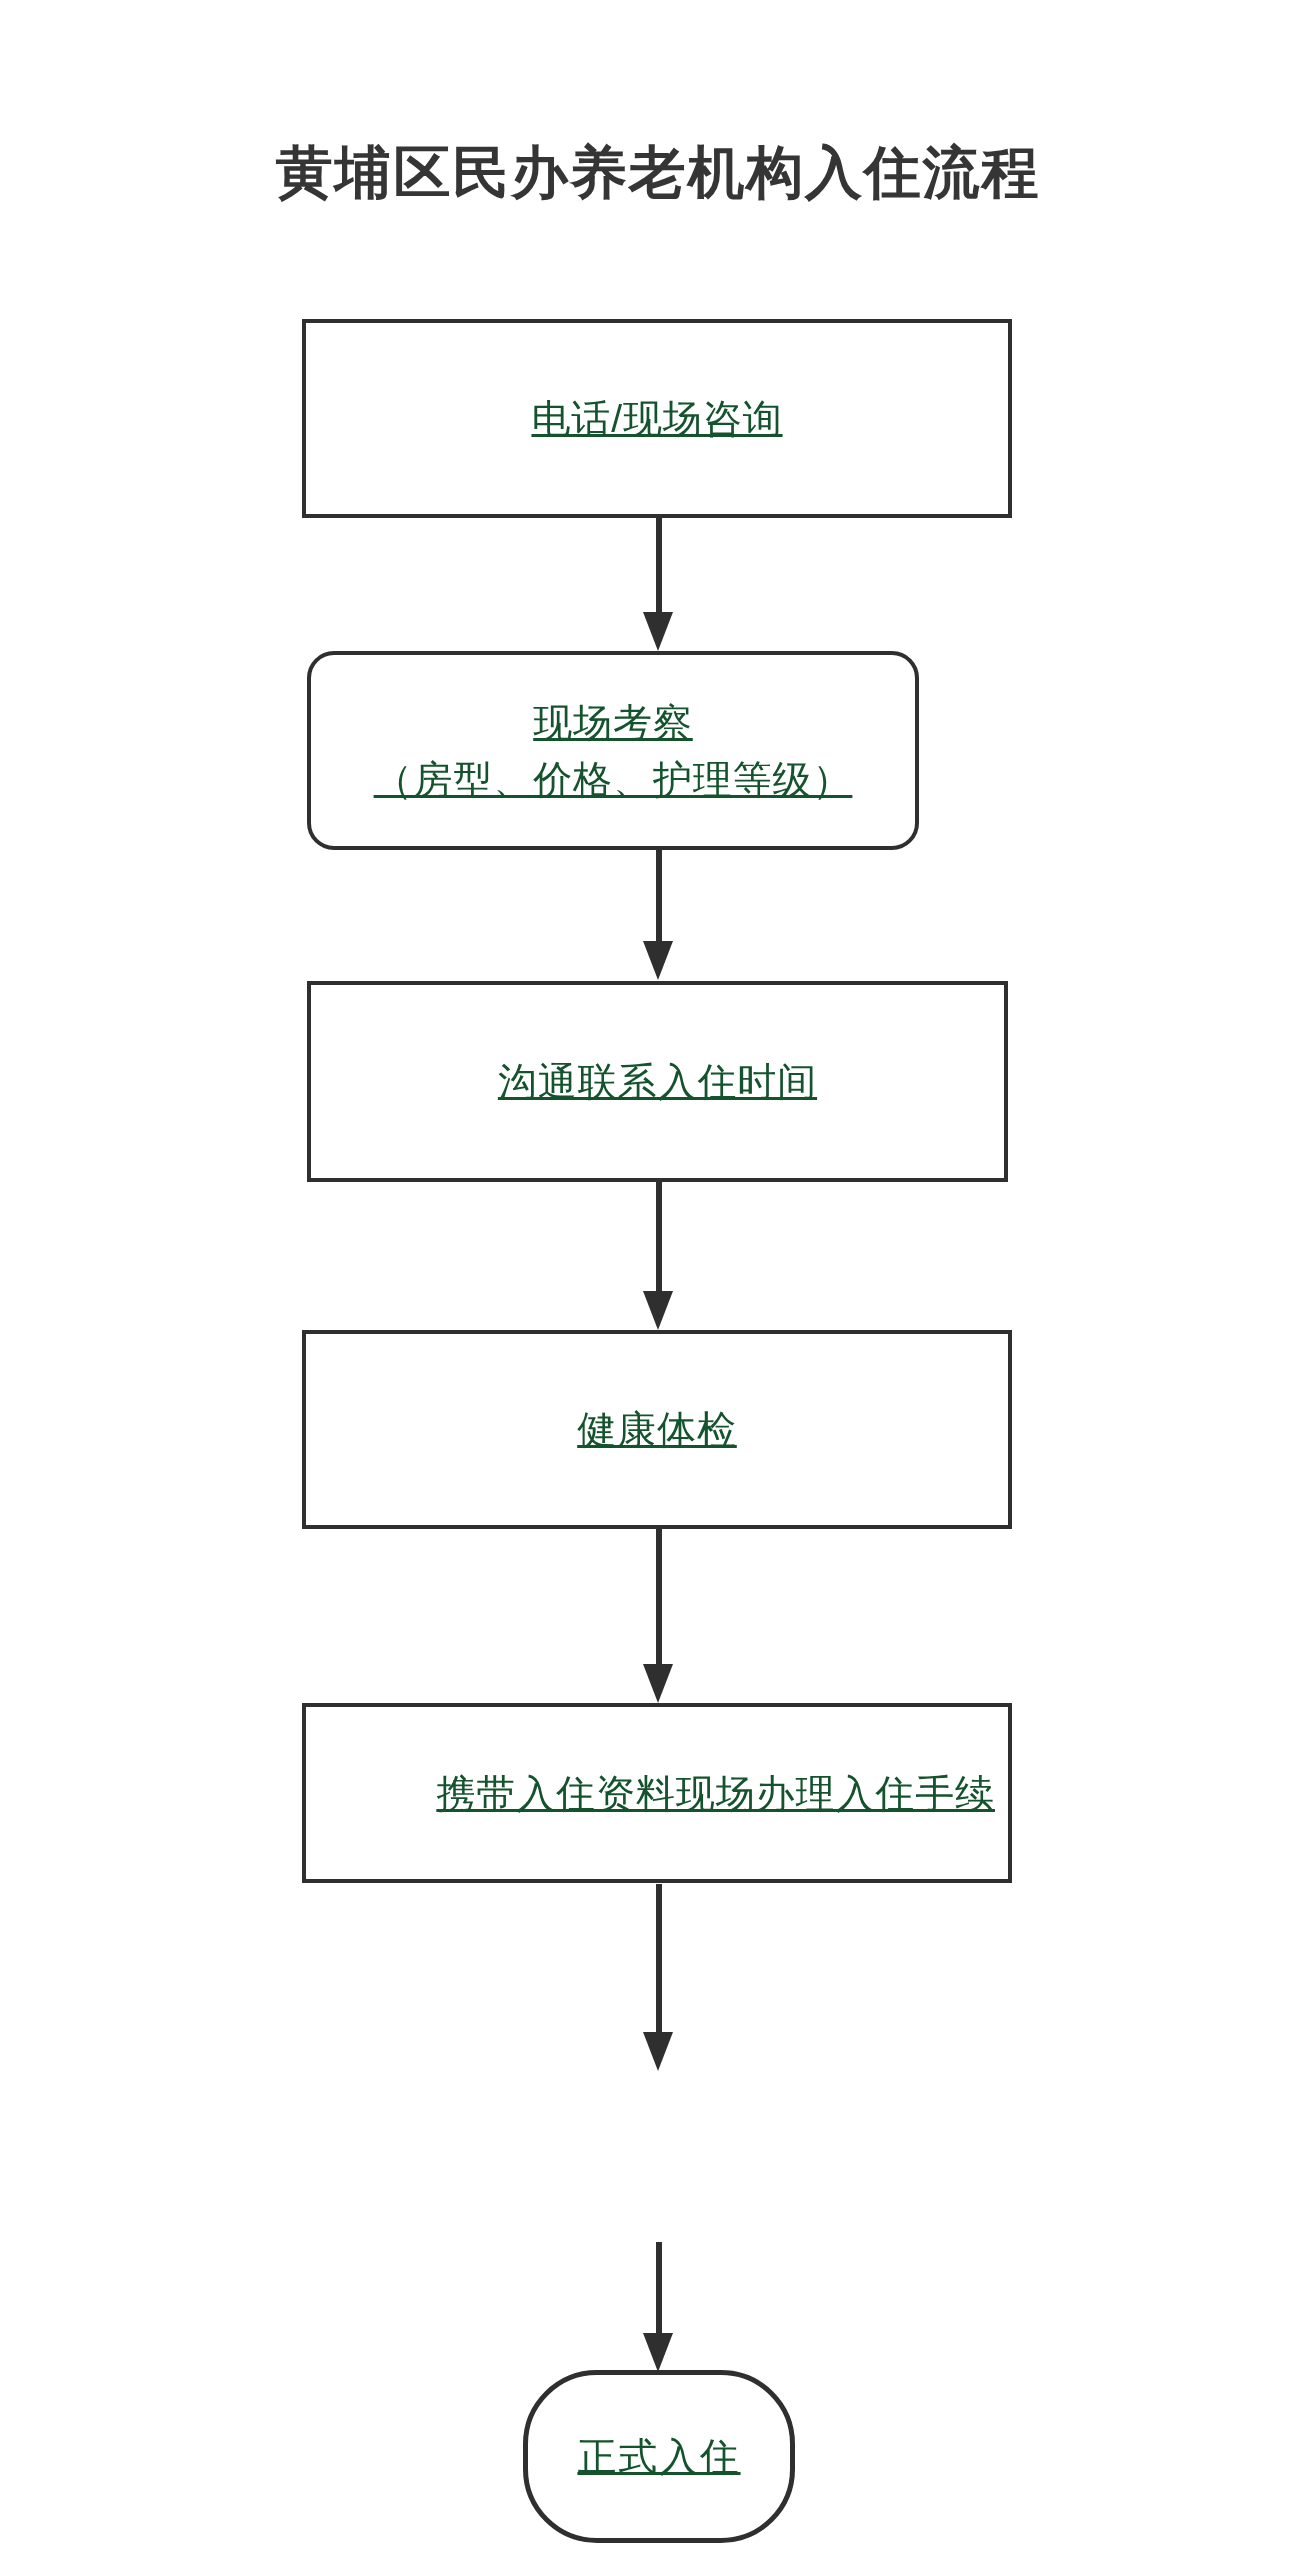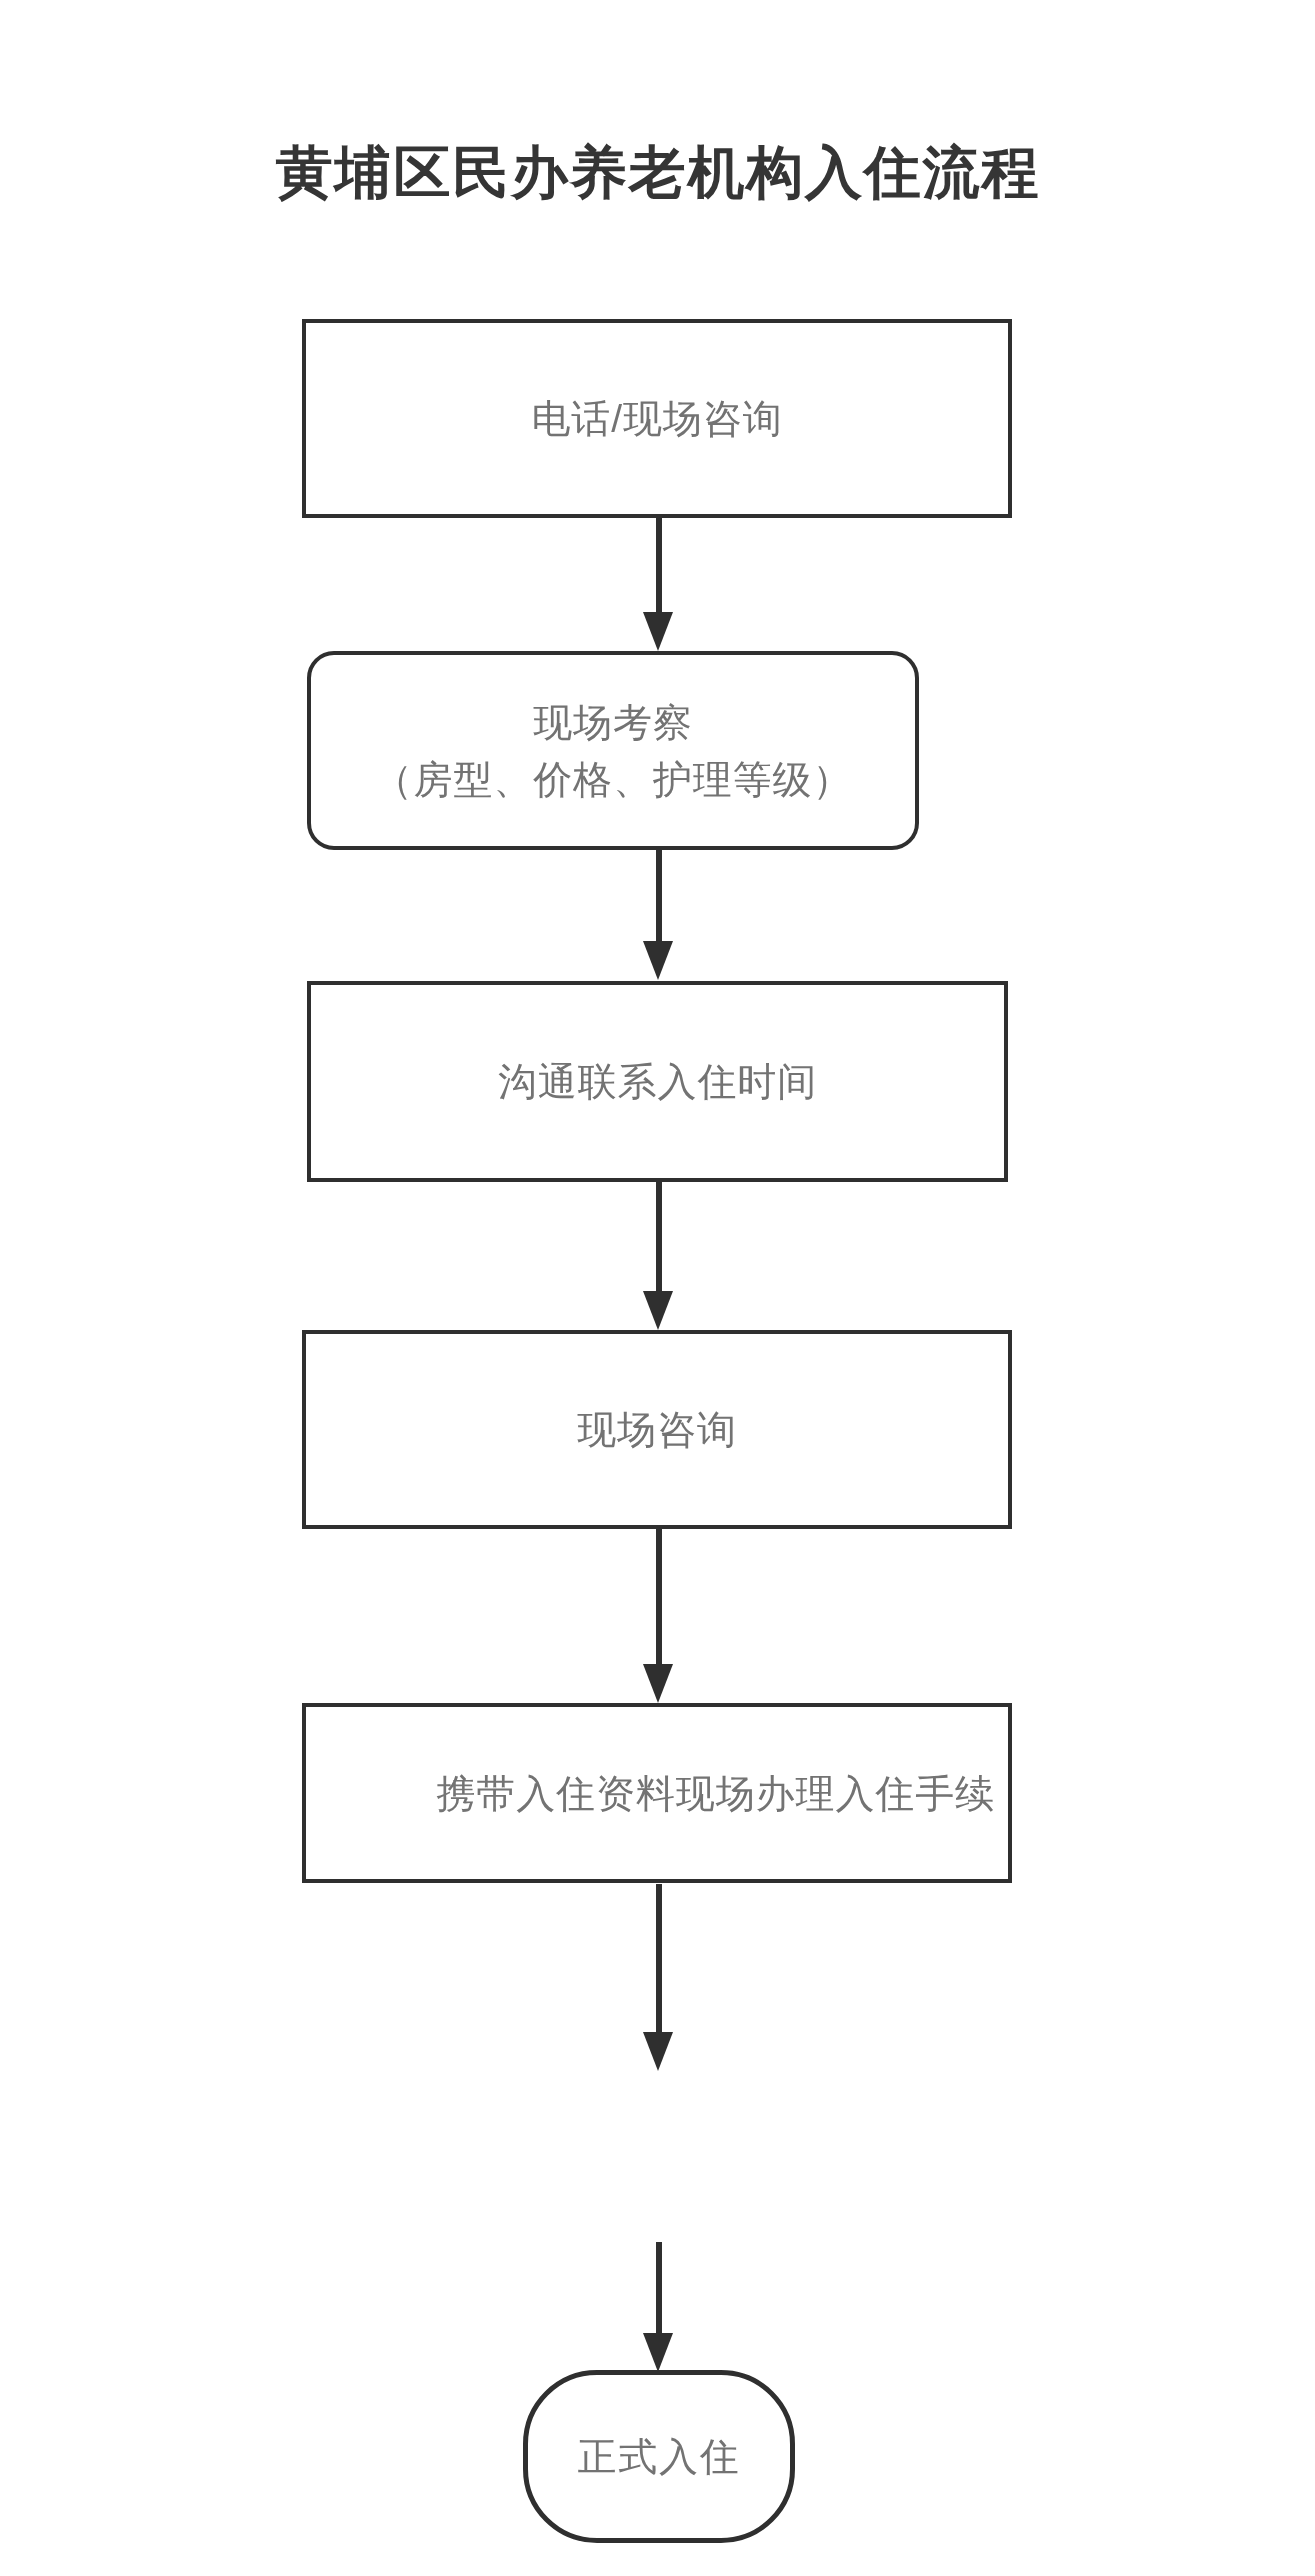--- a/index.html
+++ b/index.html
@@ -49,24 +49,25 @@
     background: #ffffff;
     border: 4.6px solid #2f2f2f;
     display: flex;
     align-items: center;
     justify-content: center;
     text-align: center;
   }
   .node-label {
     font-size: 39px;
     line-height: 57px;
-    color: #737373;
+    color: #14532d;
     letter-spacing: 0.9px;
     padding: 0 13px;
     white-space: pre-line;
+    text-decoration: underline;
   }
 
   .node-terminal {
     border-radius: 74px;
     border-width: 5.5px;
   }
   .node-terminal .node-label {
     font-size: 39px;
     line-height: 52px;
     letter-spacing: 1.8px;
@@ -149,21 +150,21 @@
     <div class="node" id="node-2">
       <span class="node-label">沟通联系入住时间</span>
     </div>
 
     <div class="connector" id="conn-2">
       <span class="shaft"></span>
       <span class="head"></span>
     </div>
 
     <div class="node" id="node-3">
-      <span class="node-label">现场咨询</span>
+      <span class="node-label">健康体检</span>
     </div>
 
     <div class="connector" id="conn-3">
       <span class="shaft"></span>
       <span class="head"></span>
     </div>
 
     <div class="node" id="node-4">
       <span class="node-label">携带入住资料现场办理入住手续</span>
     </div>

